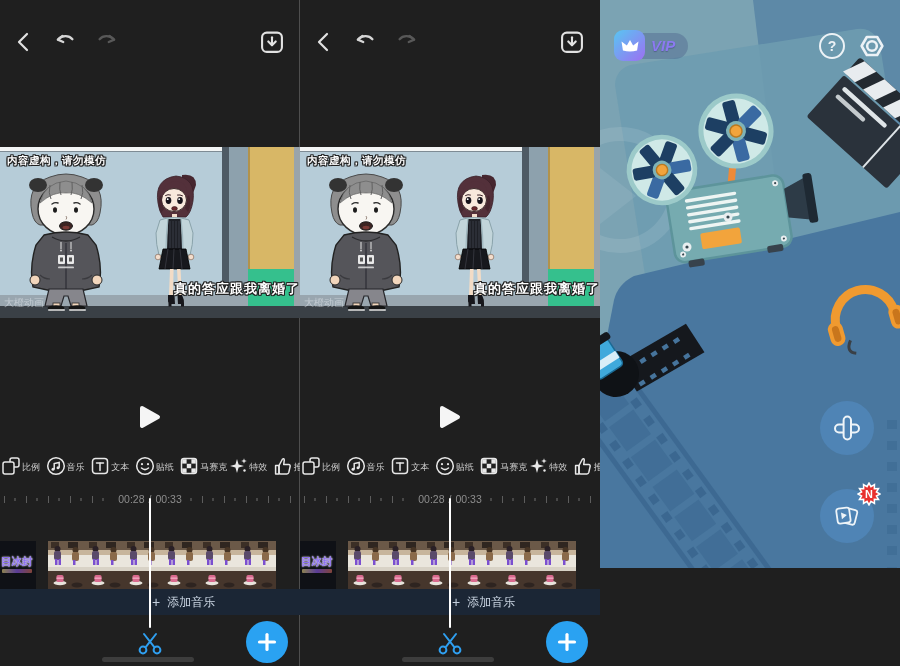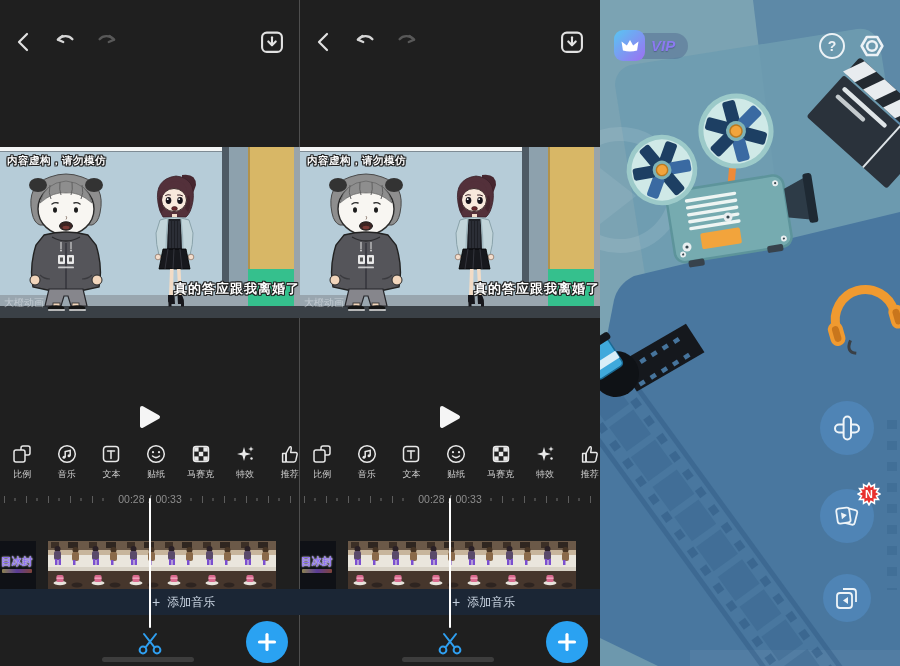--- a/index.html
+++ b/index.html
@@ -27,21 +27,21 @@
   .char-man   { position:absolute; left:16px; top:22px; }
   .char-woman { position:absolute; left:146px; top:24px; }
   .cap { color:#fff; font-weight:bold; text-shadow:-1px 0 #222,1px 0 #222,0 -1px #222,0 1px #222,-1px -1px #222,1px 1px #222,-1px 1px #222,1px -1px #222; }
   .disclaimer { position:absolute; left:7px; top:7px; font-size:10.5px; letter-spacing:.5px; }
   .subtitle   { position:absolute; left:0; right:0; top:133px; text-align:right; font-size:13px; letter-spacing:1px; }
   .watermark  { position:absolute; left:4px; top:149px; font-size:10px; color:rgba(235,240,245,.5); text-shadow:none; font-weight:normal; }
 
   .playbtn { position:absolute; left:139px; top:405px; width:22px; height:24px; }
 
   .toolbar { position:absolute; left:0; top:437px; width:300px; height:52px; display:flex; overflow:hidden; }
-  .tool { flex:0 0 44.57px; display:flex; flex-direction:column; align-items:center; padding-top:6px; }
+  .tool { flex:0 0 44.57px; display:flex; flex-direction:row; align-items:center; padding-top:6px; }
   .tool-label { margin-top:3px; font-size:9px; color:#cfcfcf; white-space:nowrap; }
 
   .ruler { position:absolute; left:0; top:489px; width:300px; height:20px; }
   .ticks { position:absolute; inset:0;
     background-image:
       repeating-linear-gradient(90deg, rgba(255,255,255,.28) 0 1.5px, transparent 1.5px 22px),
       repeating-linear-gradient(90deg, transparent 0 10.5px, rgba(255,255,255,.18) 10.5px 12px, transparent 12px 22px);
     background-size:22px 7px,22px 3px; background-repeat:repeat-x; background-position:4px 7px,4px 9px; }
   .time { position:relative; display:flex; justify-content:center; height:100%; align-items:center; }
   .time-pill { background:#1f1f1f; padding:0 6px; color:#8d8d8d; font-size:10.5px; display:flex; gap:4px; }
@@ -58,21 +58,21 @@
   .playhead { position:absolute; left:149px; top:498px; width:2px; height:130px; background:#fff; border-radius:1px; z-index:6; }
 
   .music-bar { position:absolute; left:0; top:589px; width:300px; height:26px; background:#1b2635; display:flex; align-items:center; padding-left:152px; gap:7px; color:#ccd7e4; font-size:12px; }
   .music-bar .mplus { font-size:14px; color:#c3cfdd; }
 
   .split-btn { position:absolute; left:136px; top:629px; width:28px; height:28px; }
   .add-btn { position:absolute; left:246px; top:621px; width:42px; height:42px; border-radius:50%; background:#2aa2f2; display:flex; align-items:center; justify-content:center; }
   .home-indicator { position:absolute; left:102px; top:657px; width:92px; height:5px; border-radius:3px; background:#3d3d3d; }
 
   
-  .home { position:relative; width:300px; height:666px; flex:0 0 300px; overflow:hidden; background:#49779f; }
+  .home { position:relative; width:300px; height:568px; flex:0 0 300px; overflow:hidden; background:#49779f; }
   .home-art { position:absolute; inset:0; }
   .vip { position:absolute; left:14px; top:29px; height:32px; display:flex; align-items:center; }
   .vip-pill { position:absolute; left:2px; top:4px; width:72px; height:26px; background:rgba(56,74,122,.30); border-radius:13px; }
   .vip-ic { position:relative; width:31px; height:31px; border-radius:9px; background:linear-gradient(135deg,#58c6f2,#9d6ff2); display:flex; align-items:center; justify-content:center; }
   .vip-text { position:relative; margin-left:6px; font-size:15px; font-weight:800; font-style:italic; color:#8b7af0; text-shadow:0 1px 1px rgba(40,40,90,.35); }
   .help-btn { position:absolute; left:219px; top:33px; width:26px; height:26px; border:2.2px solid #ecf2f6; border-radius:50%; color:#ecf2f6; font-size:14px; font-weight:bold; display:flex; align-items:center; justify-content:center; }
   .settings-btn { position:absolute; left:257px; top:31px; width:30px; height:30px; }
   .fab { position:absolute; border-radius:50%; background:#4f84b5; display:flex; align-items:center; justify-content:center; }
   .fab1 { left:220px; top:401px; width:54px; height:54px; }
   .fab2 { left:220px; top:489px; width:54px; height:54px; }

